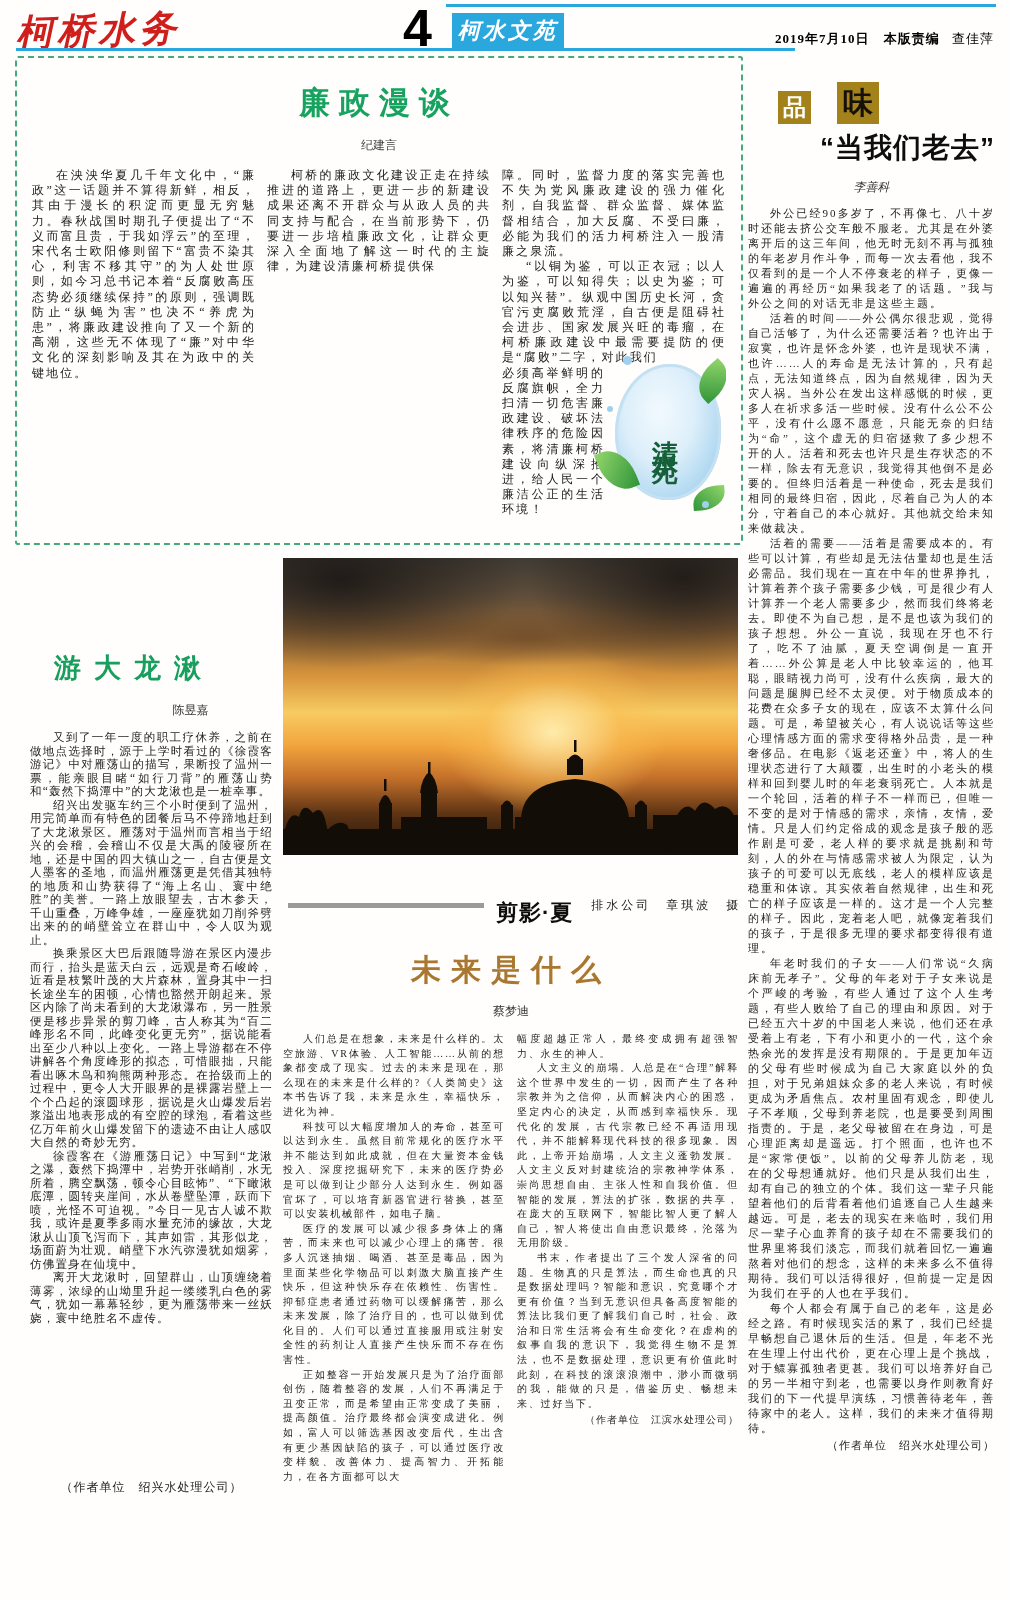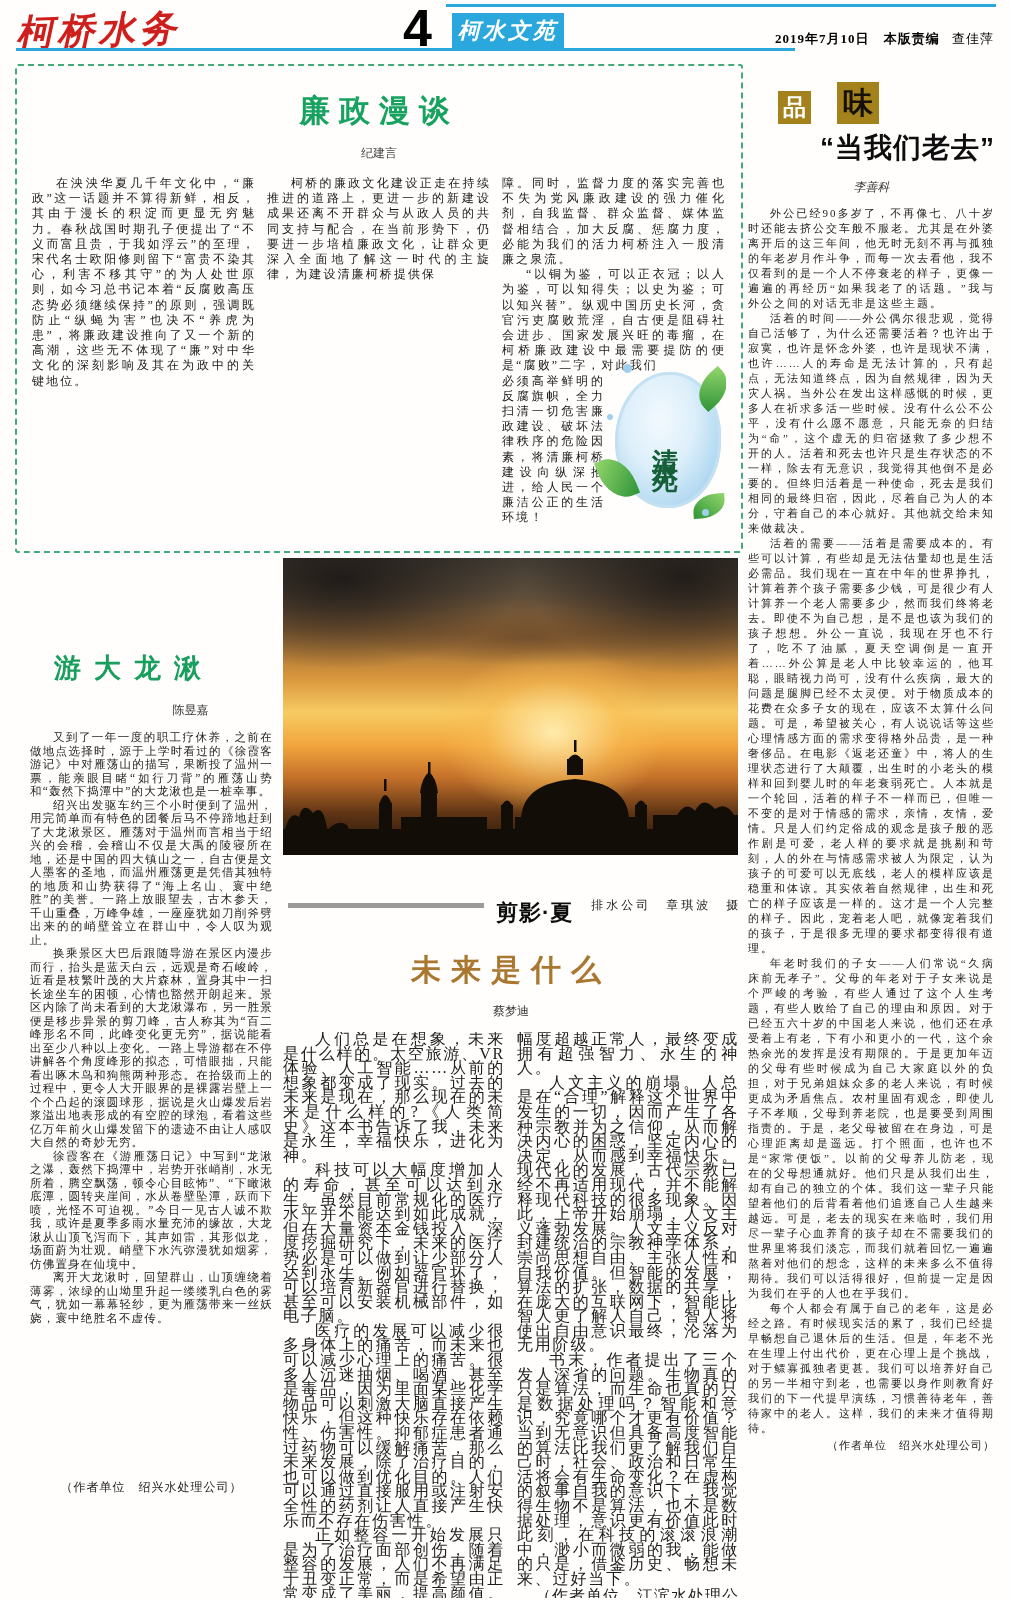--- a/index.html
+++ b/index.html
@@ -17,21 +17,21 @@
   .secbox   { position:absolute; left:452px; top:13px; width:112px; height:35px; background:#2aa7dd;
               color:#fff; font-size:22px; font-weight:bold; font-style:italic; text-align:center;
               line-height:35px; letter-spacing:3px; }
   .botline  { position:absolute; left:16px; top:48px; width:779px; height:3px; background:#2aa7dd; }
   .dateline { position:absolute; right:16px; top:30px; font-size:13px; font-weight:bold;
               letter-spacing:1px; color:#000; }
   .dateline .ed-name { font-weight:normal; margin-left:8px; }
   .dateline .ed-label { margin-left:10px; }
 
   
-  .box1 { position:absolute; left:15px; top:64px; width:728px; height:489px;
+  .box1 { position:absolute; left:15px; top:56px; width:728px; height:489px;
           border:2px dashed #43aa7b; border-radius:3px; background:#fffefc; }
   .box1-title { text-align:center; font-size:31px; font-weight:bold; color:#17a35f;
                 letter-spacing:9px; margin-top:24px; font-family:"Liberation Sans",sans-serif; }
   .box1-author { text-align:center; font-size:12px; color:#444; margin-top:13px; }
   .box1-cols { display:flex; gap:11px; padding:14px 15px 0; }
   .bcol { width:225px; height:352px; overflow:hidden; font-size:12px; line-height:15.2px;
           letter-spacing:2.1px; text-align:justify; color:#1a1a1a; }
   .bcol p { margin:0; text-indent:2em; }
   .noindent { text-indent:0 !important; }
   .wrap-row { display:flex; }
@@ -100,21 +100,21 @@
   .cap-title { font-size:22px; font-weight:bold; margin-left:12px; font-family:"Liberation Sans",sans-serif;
                color:#0d0d0d; letter-spacing:1px; white-space:nowrap;margin-top:16px; }
   .cap-credit { font-size:12px; margin-left:18px; letter-spacing:3px; color:#222; white-space:nowrap; }
 
   
   .future { position:absolute; left:283px; top:950px; width:456px; }
   .fut-title { text-align:center; font-size:30px; font-weight:900; color:#a9772f; letter-spacing:10px;
                font-family:"Liberation Sans",sans-serif; }
   .fut-author { text-align:center; font-size:12px; color:#333; margin:12px 0 12px; }
   .fut-cols { display:flex; gap:12px; }
-  .fcol { width:222px; height:566px; overflow:hidden; font-size:16px; line-height:14.6px;
+  .fcol { width:222px; height:566px; overflow:hidden; font-size:10px; line-height:14.6px;
           letter-spacing:1.8px; text-align:justify; color:#1d1d1d; }
   .fcol p { margin:0; text-indent:2em; }
 </style>
 </head>
 <body>
 
 <div class="page">
 
   <div>
     <div class="masthead">柯桥水务</div>
@@ -133,21 +133,21 @@
     <div class="box1-title">廉政漫谈</div>
     <div class="box1-author">纪建言</div>
     <div class="box1-cols">
       <div class="bcol">
         <p>在泱泱华夏几千年文化中，“廉政”这一话题并不算得新鲜，相反，其由于漫长的积淀而更显无穷魅力。春秋战国时期孔子便提出了“不义而富且贵，于我如浮云”的至理，宋代名士欧阳修则留下“富贵不染其心，利害不移其守”的为人处世原则，如今习总书记本着“反腐败高压态势必须继续保持”的原则，强调既防止“纵蝇为害”也决不“养虎为患”，将廉政建设推向了又一个新的高潮，这些无不体现了“廉”对中华文化的深刻影响及其在为政中的关键地位。</p>
       </div>
       <div class="bcol">
         <p>柯桥的廉政文化建设正走在持续推进的道路上，更进一步的新建设成果还离不开群众与从政人员的共同支持与配合，在当前形势下，仍要进一步培植廉政文化，让群众更深入全面地了解这一时代的主旋律，为建设清廉柯桥提供保</p>
       </div>
       <div class="bcol">
-        <p class="noindent">障。同时，监督力度的落实完善也不失为党风廉政建设的强力催化剂，自我监督、群众监督、媒体监督相结合，加大反腐、惩腐力度，必能为我们的活力柯桥注入一股清廉之泉流。</p>
+        <p class="noindent">障。同时，监督力度的落实完善也不失为党风廉政建设的强力催化剂，自我监督、群众监督、媒体监督相结合，加大反腐、不受曰廉，必能为我们的活力柯桥注入一股清廉之泉流。</p>
         <p>“以铜为鉴，可以正衣冠；以人为鉴，可以知得失；以史为鉴；可以知兴替”。纵观中国历史长河，贪官污吏腐败荒淫，自古便是阻碍社会进步、国家发展兴旺的毒瘤，在柯桥廉政建设中最需要提防的便是“腐败”二字，对此我们</p>
         <div class="wrap-row">
           <p class="narrow noindent">必须高举鲜明的反腐旗帜，全力扫清一切危害廉政建设、破坏法律秩序的危险因素，将清廉柯桥建设向纵深推进，给人民一个廉洁公正的生活环境！</p>
           <div class="badge">
             <div class="badge-blob"></div>
             <div class="leaf l1"></div>
             <div class="leaf l2"></div>
             <div class="leaf l3"></div>
             <div class="droplet d1"></div>
             <div class="droplet d2"></div>

